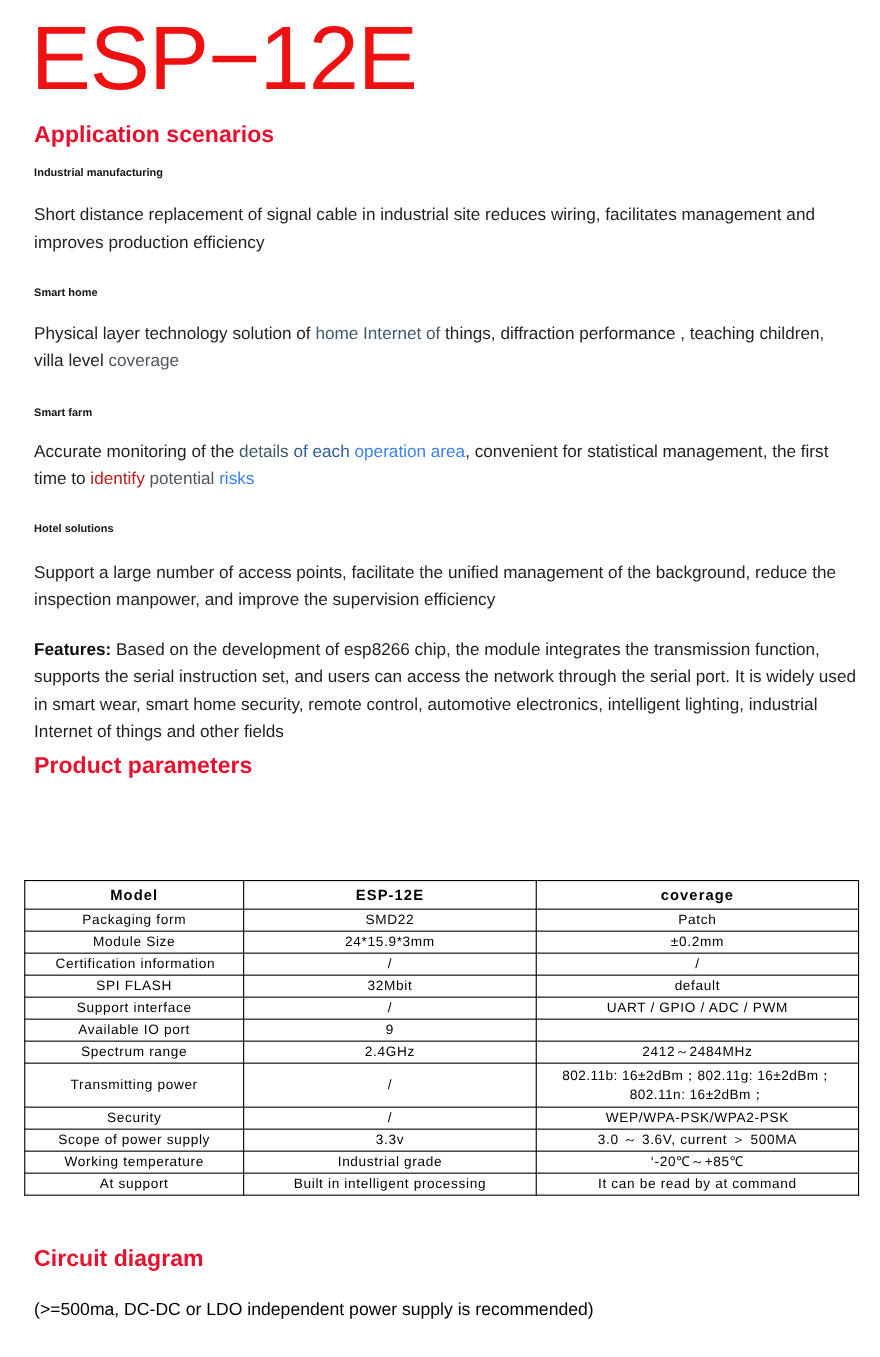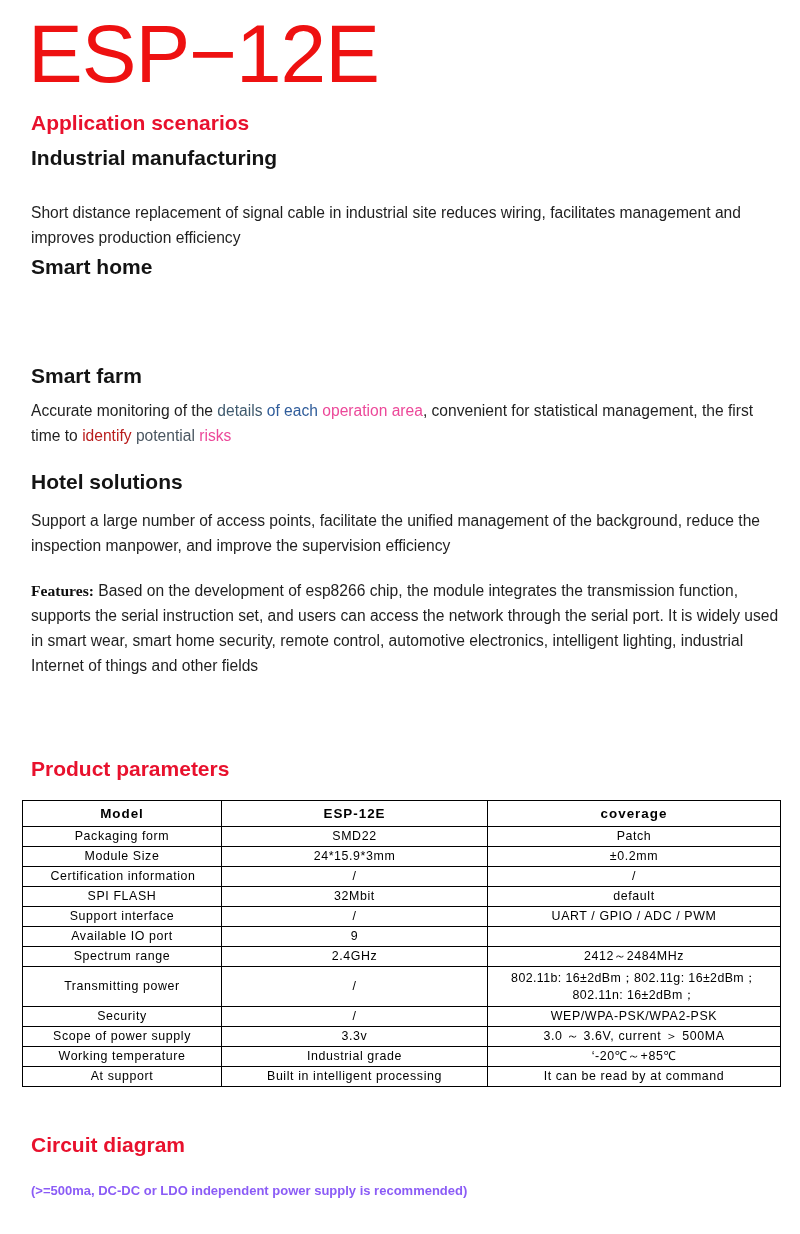--- a/index.html
+++ b/index.html
@@ -47,42 +47,42 @@
     font-size: 21px;
     line-height: 26px;
     font-weight: bold;
     color: #e8112d;
     white-space: nowrap;
   }
   .sub-heading {
     position: absolute;
     left: 31px;
     font-family: "Liberation Sans", sans-serif;
-    font-size: 21px;
+    font-size: 10px;
     line-height: 20px;
     font-weight: bold;
     color: #141414;
     white-space: nowrap;
   }
   .body-para {
     position: absolute;
     left: 31px;
     width: 748px;
     font-family: "Liberation Sans", sans-serif;
     font-size: 15.6px;
     line-height: 25px;
     font-weight: 400;
     color: #1f1f1f;
   }
-  .body-para b { font-weight: bold; color: #0d0d0d; font-family: Liberation Serif, serif; }
+  .body-para b { font-weight: bold; color: #0d0d0d; }
 
   
   .t-slate  { color: #3f5a6e; }
   .t-blue   { color: #2f5c9a; }
-  .t-olive  { color: #ec4899; }
+  .t-olive  { color: #3b82f6; }
   .t-teal   { color: #b91c1c; }
   .t-gray   { color: #4a5661; }
 
   
   .param-table {
     position: absolute;
     left: 22px;
     top: 800px;
     width: 758px;
     border-collapse: collapse;
@@ -127,50 +127,51 @@
     display: inline-block;
     white-space: nowrap;
     transform: translateX(1px);
   }
 
   
   .note-line {
     position: absolute;
     left: 31px;
     font-family: "Liberation Sans", sans-serif;
-    font-size: 13px;
+    font-size: 16px;
     line-height: 22px;
-    font-weight: bold;
-    color: #8b5cf6;
+    font-weight: normal;
+    color: #000000;
     white-space: nowrap;
   }
 </style>
 </head>
 <body>
 
 <div class="page">
 
   <div class="product-title">ESP−12E</div>
 
   <div class="red-heading" style="top:110px;">Application scenarios</div>
 
   <div class="sub-heading" style="top:148px;">Industrial manufacturing</div>
-  <div class="body-para" style="top:200px;">Short distance replacement of signal cable in industrial site reduces wiring, facilitates management and improves production efficiency</div>
+  <div class="body-para" style="top:183px;">Short distance replacement of signal cable in industrial site reduces wiring, facilitates management and improves production efficiency</div>
 
   <div class="sub-heading" style="top:257px;">Smart home</div>
+  <div class="body-para" style="top:291px;"><span>Physical layer technology solution of </span><span class="t-slate">home Internet of</span><span> things, diffraction performance , teaching children, villa level </span><span class="t-gray">coverage</span></div>
 
   <div class="sub-heading" style="top:366px;">Smart farm</div>
   <div class="body-para" style="top:398px;"><span>Accurate monitoring of the </span><span class="t-slate">details</span><span> </span><span class="t-blue">of each</span><span> </span><span class="t-olive">operation</span><span> </span><span class="t-olive">area</span><span>, convenient for statistical management, the first time to </span><span class="t-teal">identify</span><span> </span><span class="t-gray">potential</span><span> </span><span class="t-olive">risks</span></div>
 
   <div class="sub-heading" style="top:472px;">Hotel solutions</div>
   <div class="body-para" style="top:508px;">Support a large number of access points, facilitate the unified management of the background, reduce the inspection manpower, and improve the supervision efficiency</div>
 
   <div class="body-para" style="top:578px;"><b>Features:</b><span> Based on the development of esp8266 chip, the module integrates the transmission function, supports the serial instruction set, and users can access the network through the serial port. It is widely used in smart wear, smart home security, remote control, automotive electronics, intelligent lighting, industrial Internet of things and other fields</span></div>
 
-  <div class="red-heading" style="top:756px;">Product parameters</div>
+  <div class="red-heading" style="top:684px;">Product parameters</div>
 
   <table class="param-table">
     <colgroup>
         <col class="c1">
         <col class="c2">
         <col class="c3">
       </colgroup>
     <thead>
       <tr>
         <th>Model</th>

